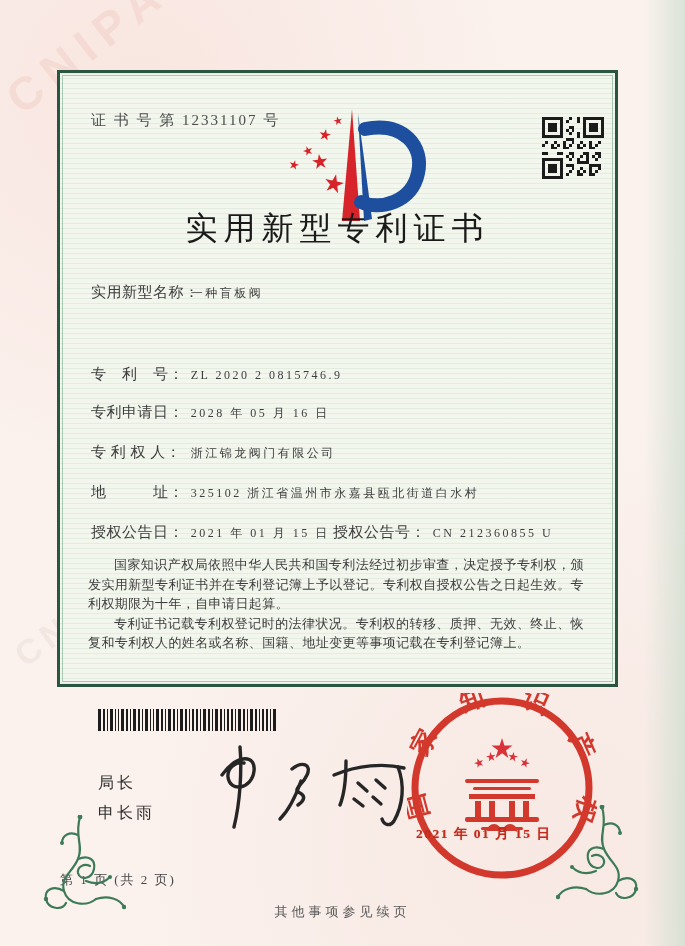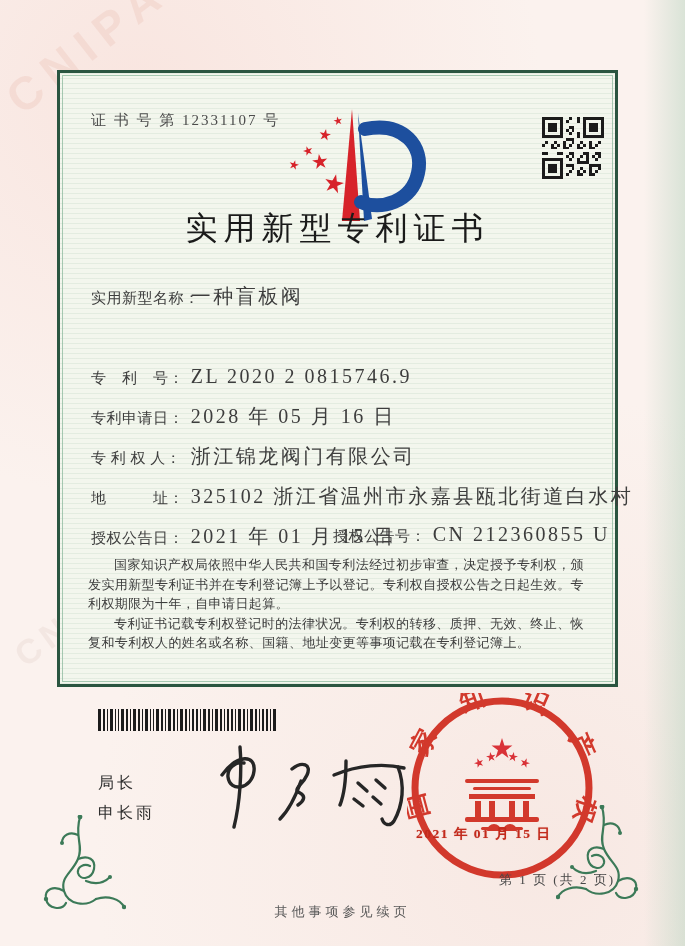--- a/index.html
+++ b/index.html
@@ -31,40 +31,40 @@
   .certno{position:absolute;left:31px;top:38px;font-size:15px;color:#4c4c4c;letter-spacing:2px;}
 
   .logo{position:absolute;left:208px;top:34px;width:160px;height:118px;}
   .qr{position:absolute;left:482px;top:44px;width:62px;height:62px;}
 
   .title{position:absolute;left:0;top:134px;width:100%;text-align:center;
          font-size:32px;font-weight:normal;color:#1a1a1a;letter-spacing:6px;}
 
   .row{position:absolute;left:31px;font-size:15px;color:#3d3d3d;white-space:nowrap;}
   .row .lab{display:inline-block;width:96px;letter-spacing:.5px;}
-  .row .val{font-size:20px;letter-spacing:2.5px;margin-top:34px;}
+  .row .val{font-size:12px;letter-spacing:2.5px;margin-top:34px;}
   .r0{top:210px}.r1{top:252px}.r2{top:292px}.r3{top:330px}.r4{top:370px}.r5{top:410px}.r6{top:450px}
   .grant2{position:absolute;left:242px;top:0;}
   .grant2 .lab{width:96px;}
 
   .paras{position:absolute;left:28px;top:482px;width:496px;
          font-size:13px;line-height:19.5px;color:#3d3d3d;letter-spacing:.4px;text-align:justify;}
   .paras p{margin:0;text-indent:2em;}
 
   .barcode{position:absolute;left:38px;top:636px;width:180px;height:22px;display:flex;align-items:stretch;}
   .barcode div{background:#1c1c1c;height:100%;}
 
   .signer{position:absolute;left:38px;top:695px;font-size:16px;color:#2e2e2e;letter-spacing:3px;line-height:30px;}
   .signature{position:absolute;left:128px;top:668px;width:240px;height:92px;}
 
   .seal{position:absolute;left:347px;top:620px;width:190px;height:190px;opacity:.92;}
   .sealdate{position:absolute;left:356px;top:752px;font-size:13.5px;font-weight:bold;
             color:#c22a1c;letter-spacing:1.5px;white-space:nowrap;text-shadow:0 0 1px rgba(194,42,28,.4);}
 
-  .pagenum{position:absolute;left:0;top:798px;width:100%;text-align:right;
+  .pagenum{position:absolute;left:0;top:798px;width:100%;text-align:left;
            font-size:13px;color:#474747;letter-spacing:2px;}
 
   .footnote{position:absolute;left:0;top:903px;width:100%;text-align:center;
             font-size:13px;color:#5a5a5a;letter-spacing:4px;}
 
   .orn{position:absolute;width:92px;height:104px;}
   .orn-bl{left:-26px;top:742px;}
   .orn-br{left:496px;top:732px;transform:scaleX(-1);}
 </style>
 </head>

